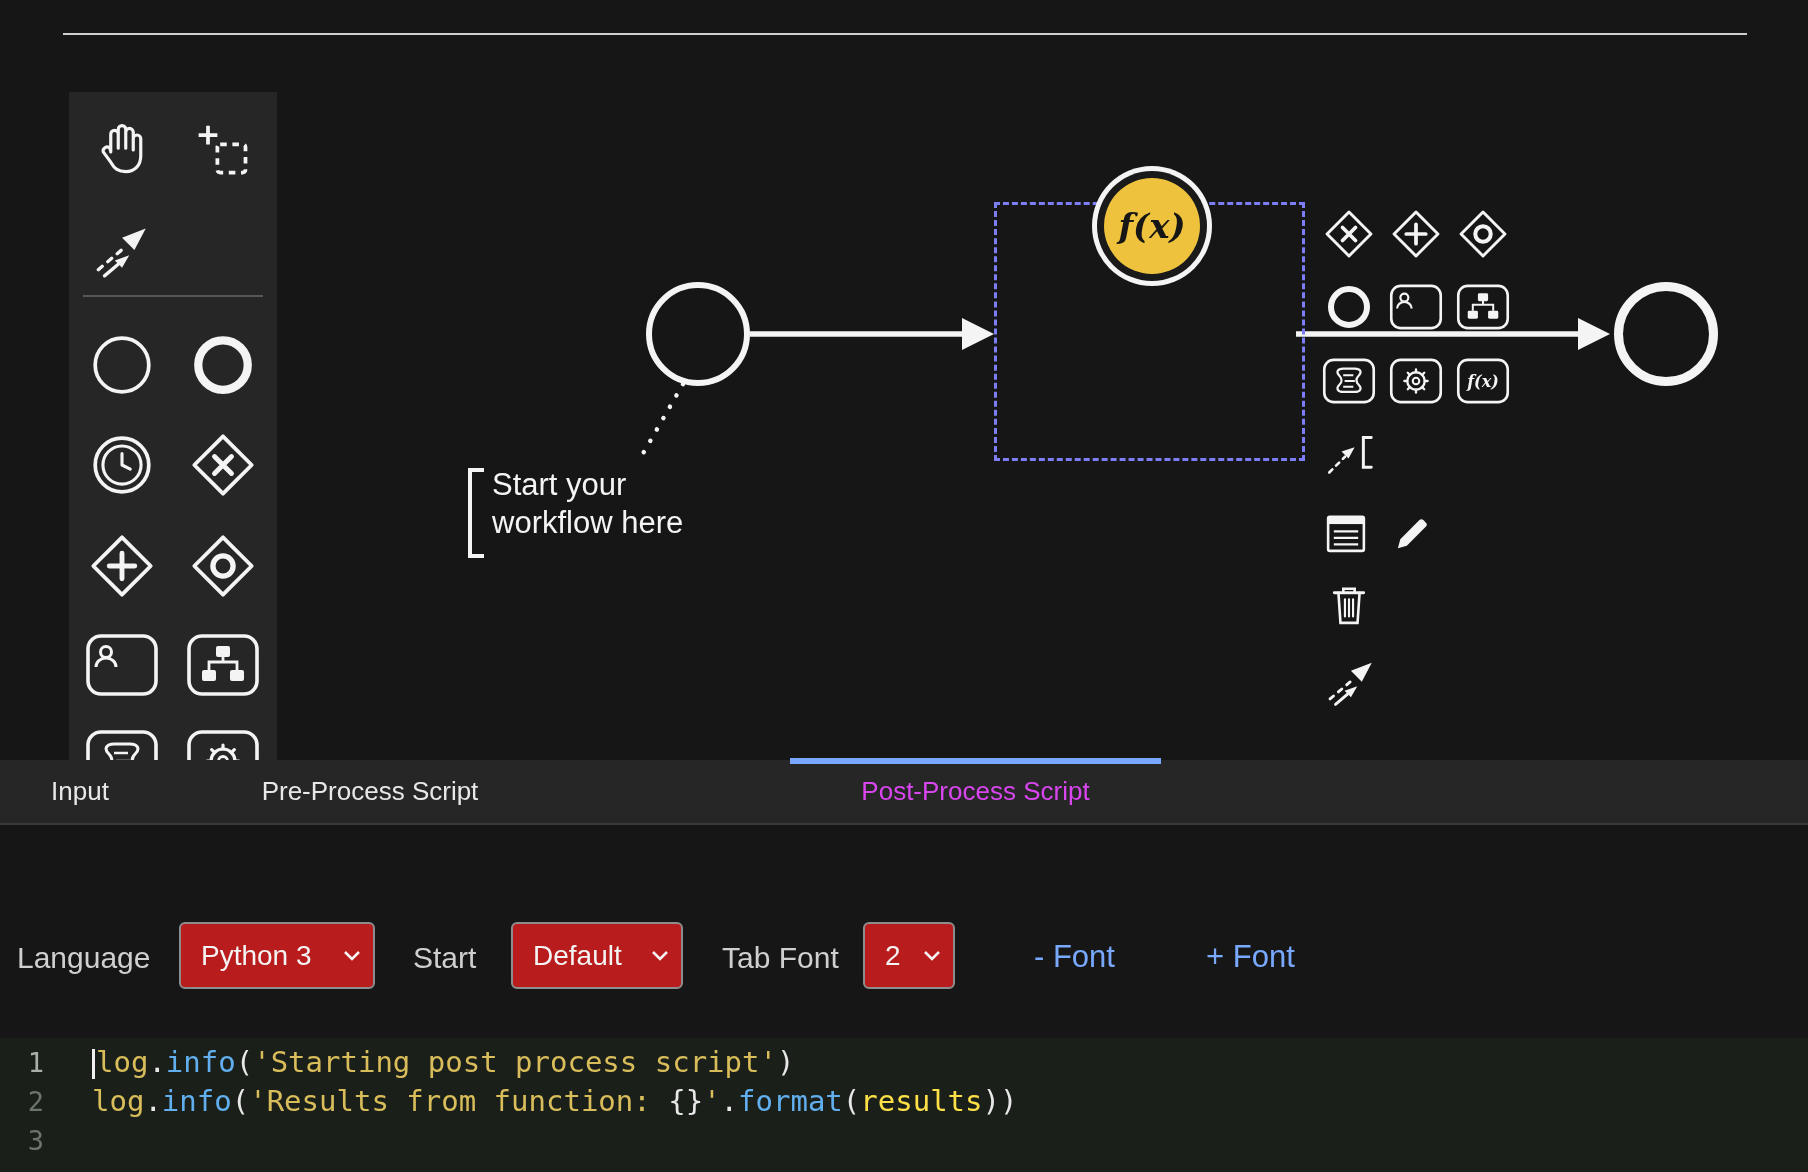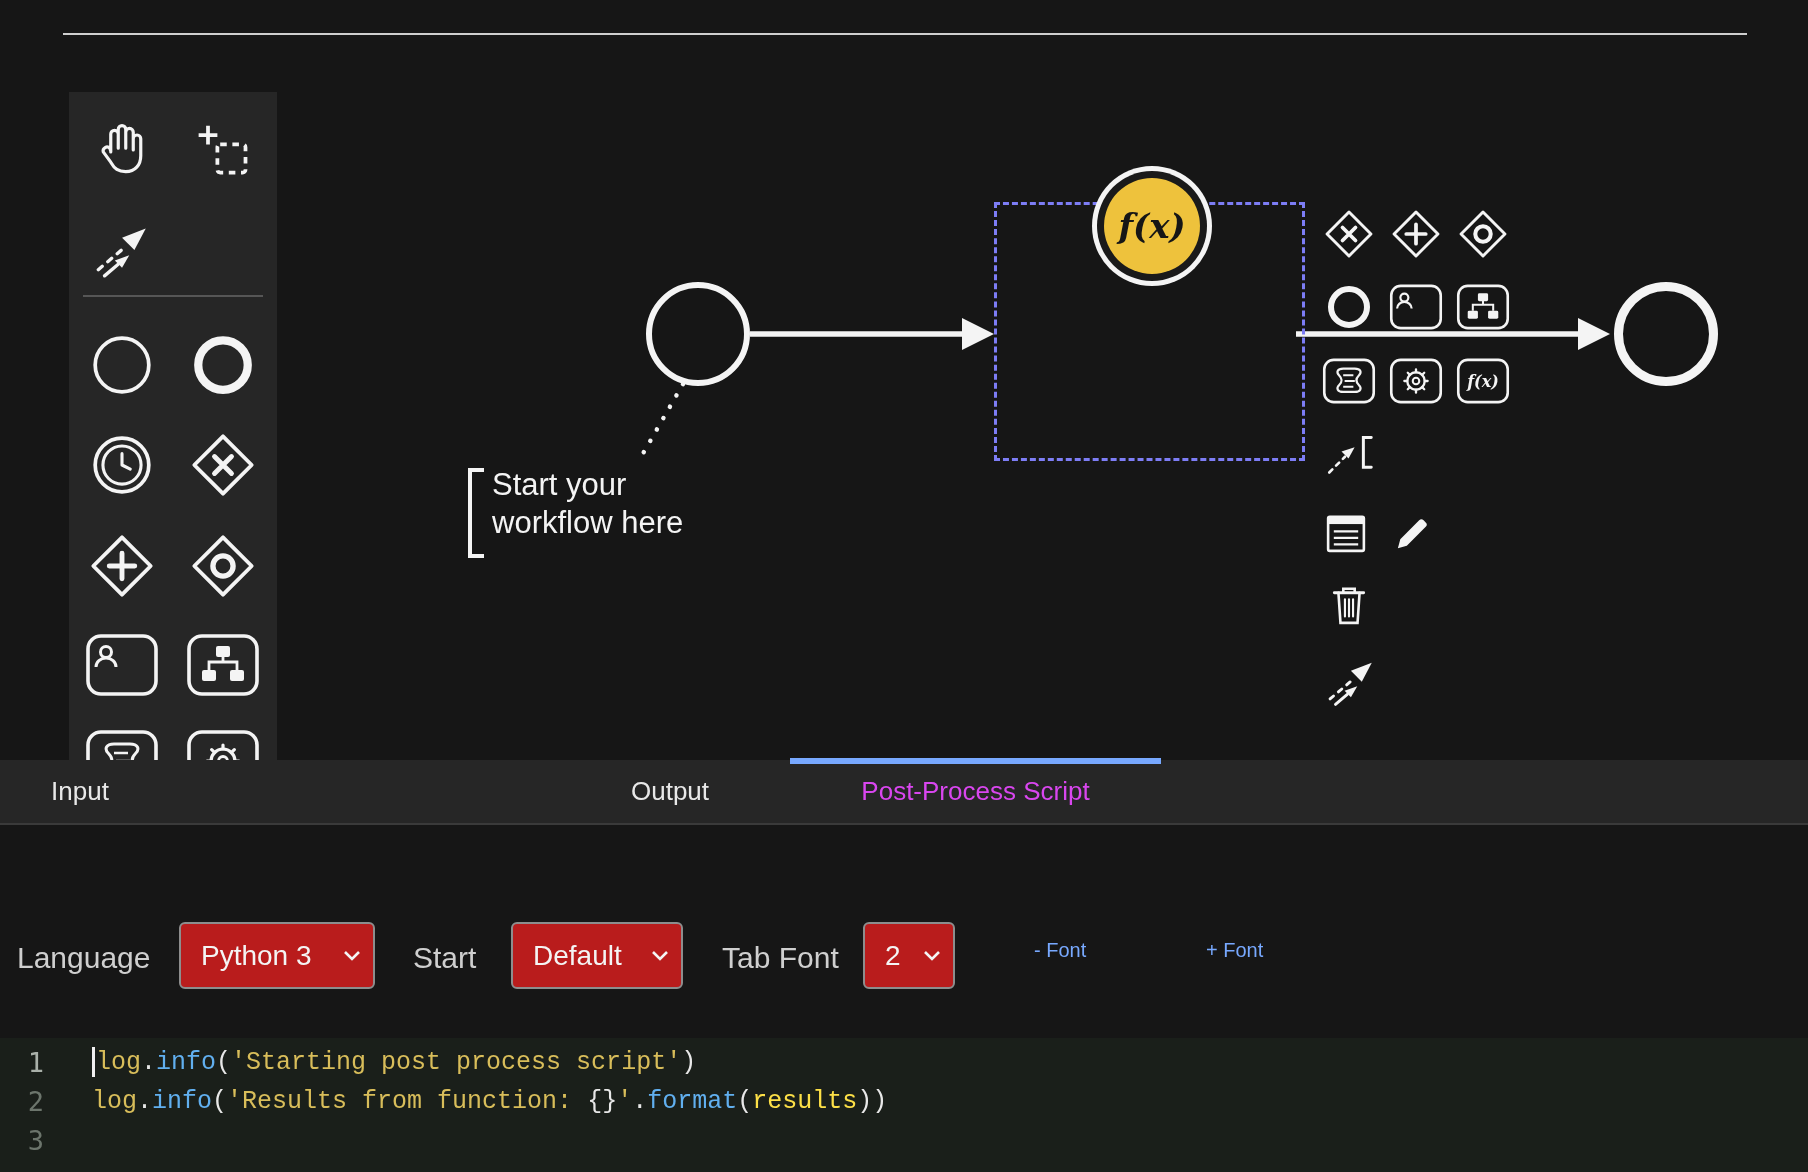--- a/index.html
+++ b/index.html
@@ -47,29 +47,29 @@
   #language-label{left:17px;}
   #mode-label{left:413px;}
   #tabsize-label{left:722px;}
   .select{position:absolute;top:67px;height:67px;background:#b91c1c;border:2px solid #8d8d8d;border-radius:6px;
     box-sizing:border-box;display:flex;align-items:center;padding:0 46px 0 20px;cursor:pointer;}
   .select .val{font-size:28px;color:#f4f4f4;white-space:nowrap;}
   .select svg{position:absolute;right:12px;top:50%;margin-top:-8px;}
   #select-language{left:179px;width:196px;}
   #select-mode{left:511px;width:172px;}
   #select-tabsize{left:863px;width:92px;}
-  .font-btn{position:absolute;top:84px;font-size:20px;color:#78a9ff;cursor:pointer;}
+  .font-btn{position:absolute;top:84px;font-size:31px;color:#78a9ff;cursor:pointer;}
   #font-minus{left:1034px;}
   #font-plus{left:1206px;}
   
   #editor{left:0;top:1038px;width:1808px;height:134px;background:#1a1f1a;padding-top:5px;box-sizing:border-box;}
   .code-line{display:flex;height:39px;line-height:39px;font-family:"DejaVu Sans Mono", monospace;white-space:pre;}
   .gutter-num{flex:0 0 80px;box-sizing:border-box;padding-right:36px;text-align:right;color:#6c756c;font-size:27px;}
   .gutter-num.active{color:#a9b0a9;}
-  .code-text{font-size:25px;margin-left:12px;font-family:Liberation Mono, monospace;}
+  .code-text{font-size:29px;margin-left:12px;}
   .tok-y{color:#d8bd5a;}
   .tok-b{color:#61afef;}
   .tok-g{color:#fde047;}
   .tok-w{color:#e8e8e8;}
   .cursor{display:inline-block;width:3px;height:30px;background:#f0f0f0;vertical-align:middle;margin-right:1px;}
 </style>
 </head>
 <body>
 
 <svg width="0" height="0" style="position:absolute">
@@ -297,21 +297,21 @@
           <use href="#sy-trash"></use>
         </svg></span>
     <span class="ctx-item" style="left:3px;top:450px"><svg width="58" height="58">
           <use href="#sy-connector"></use>
         </svg></span>
   </div>
 </div>
 
 <div id="tabbar" class="abs">
   <div class="tab" id="tab-input">Input</div>
-  <div class="tab" id="tab-output">Output</div>
+  <div class="tab" id="tab-pre">Pre-Process Script</div>
   <div class="tab" id="tab-post">Post-Process Script</div>
 </div>
 
 <div id="controls" class="abs">
   <div class="ctl-label" id="language-label">Language</div>
   <div class="select" id="select-language">
     <span class="val">Python 3</span>
     <svg width="18" height="16">
         <polyline points="2,4 9,11 16,4" fill="none" stroke="#f4f4f4" stroke-width="2.6"></polyline>
       </svg>

